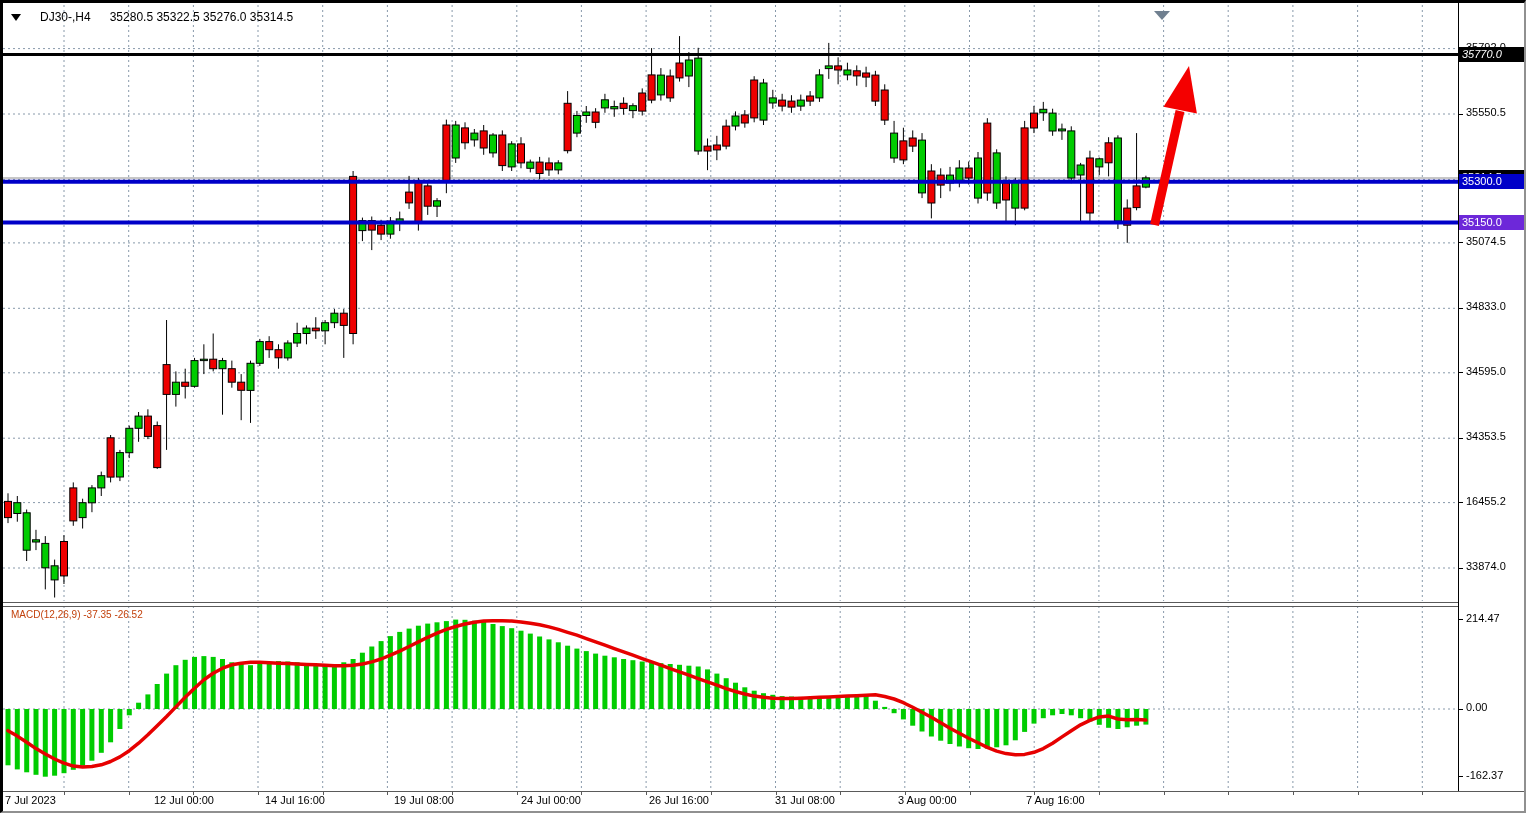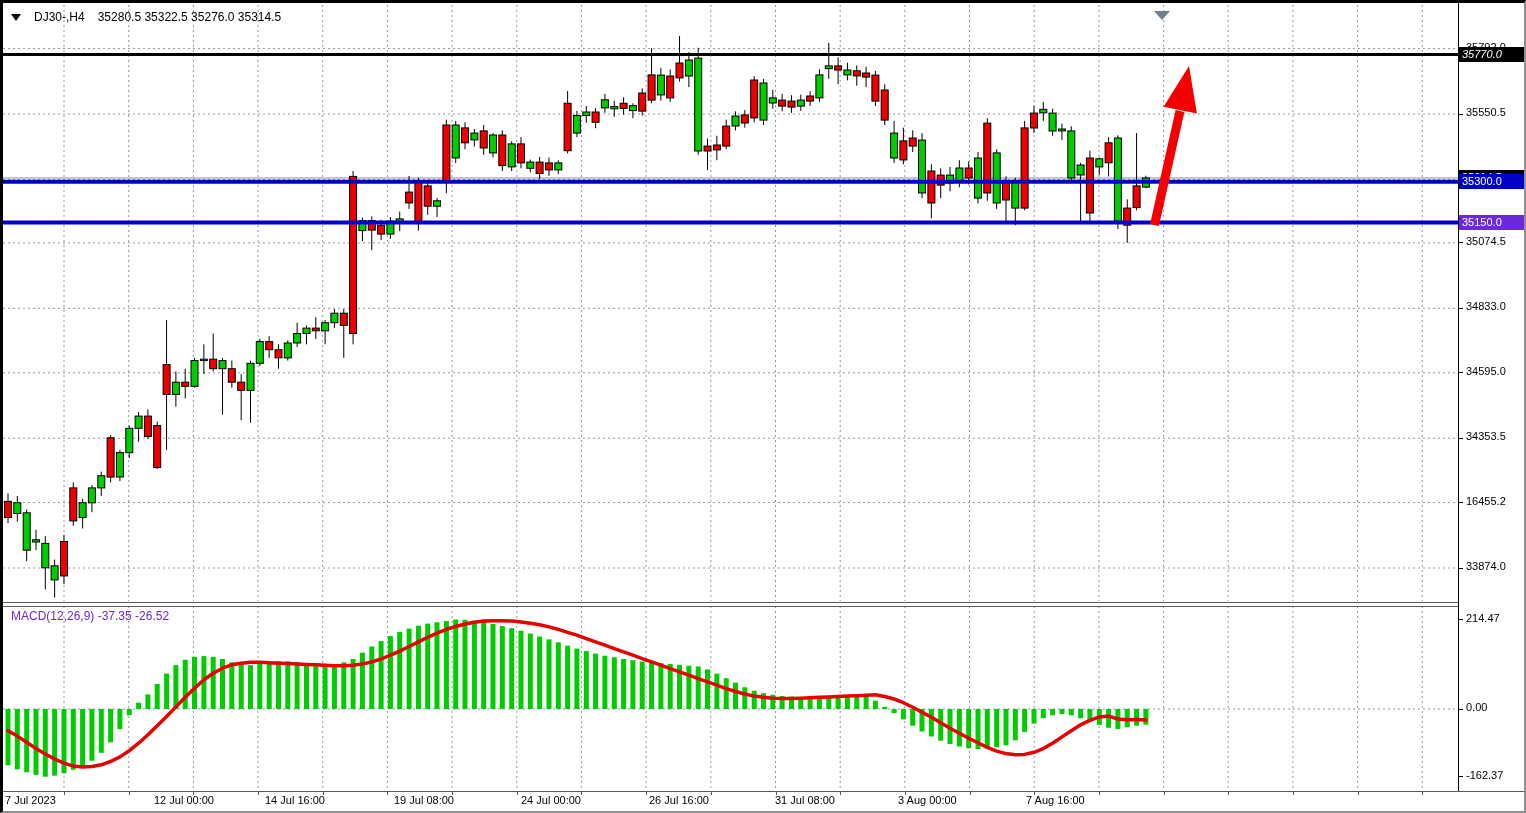--- a/index.html
+++ b/index.html
@@ -1,24 +1,24 @@
 <!DOCTYPE html>
 <html><head>
 <meta charset="utf-8">
 <style>
   html,body{margin:0;padding:0;background:#fff;}
   #window{position:relative;width:1526px;height:813px;background:#fff;box-sizing:border-box;
     border-top:3px solid #000;border-left:3px solid #000;border-right:2px solid #909090;border-bottom:2px solid #909090;
     font-family:"Liberation Sans",sans-serif;overflow:hidden;}
   .abs{position:absolute;}
-  #title-bar{left:8px;top:7px;font-size:12px;color:#000;display:flex;align-items:center;gap:13px;z-index:30;}
+  #title-bar{left:8px;top:7px;font-size:12px;color:#000;display:flex;align-items:center;gap:19px;z-index:30;}
   #symbol-dd{width:0;height:0;border-left:5px solid transparent;border-right:5px solid transparent;border-top:7px solid #000;}
   #main-svg{left:0;top:0;z-index:5;}
   #macd-svg{left:0;top:601px;z-index:5;}
-  #macd-label{left:8px;top:606px;font-size:12px;color:#6d28d9;z-index:30;text-align:center;}
+  #macd-label{left:8px;top:606px;font-size:10px;color:#c2410c;z-index:30;text-align:center;}
   #splitter-top{left:0;top:599px;width:1456px;height:1px;background:#5a5a5a;z-index:20;}
   #splitter-bot{left:0;top:603px;width:1456px;height:1px;background:#5a5a5a;z-index:20;}
   #xaxis-sep{left:0;top:788px;width:1521px;height:1px;background:#5a5a5a;z-index:20;}
   #axis-sep{left:1455px;top:0;width:1px;height:788px;background:#000;z-index:22;}
   #price-axis{left:1456px;top:0;width:66px;height:788px;z-index:25;}
   .tick-label{position:absolute;left:7px;font-size:11px;color:#000;white-space:nowrap;}
   .tick-dash{position:absolute;left:-1px;width:5px;height:1px;background:#000;}
   .badge{position:absolute;left:0;width:62px;height:15px;font-size:11px;line-height:15px;color:#fff;padding-left:3px;white-space:nowrap;}
   #time-axis{left:0;top:790px;width:1455px;height:22px;z-index:25;}
   .time-label{position:absolute;top:1px;font-size:11px;color:#000;white-space:nowrap;}

